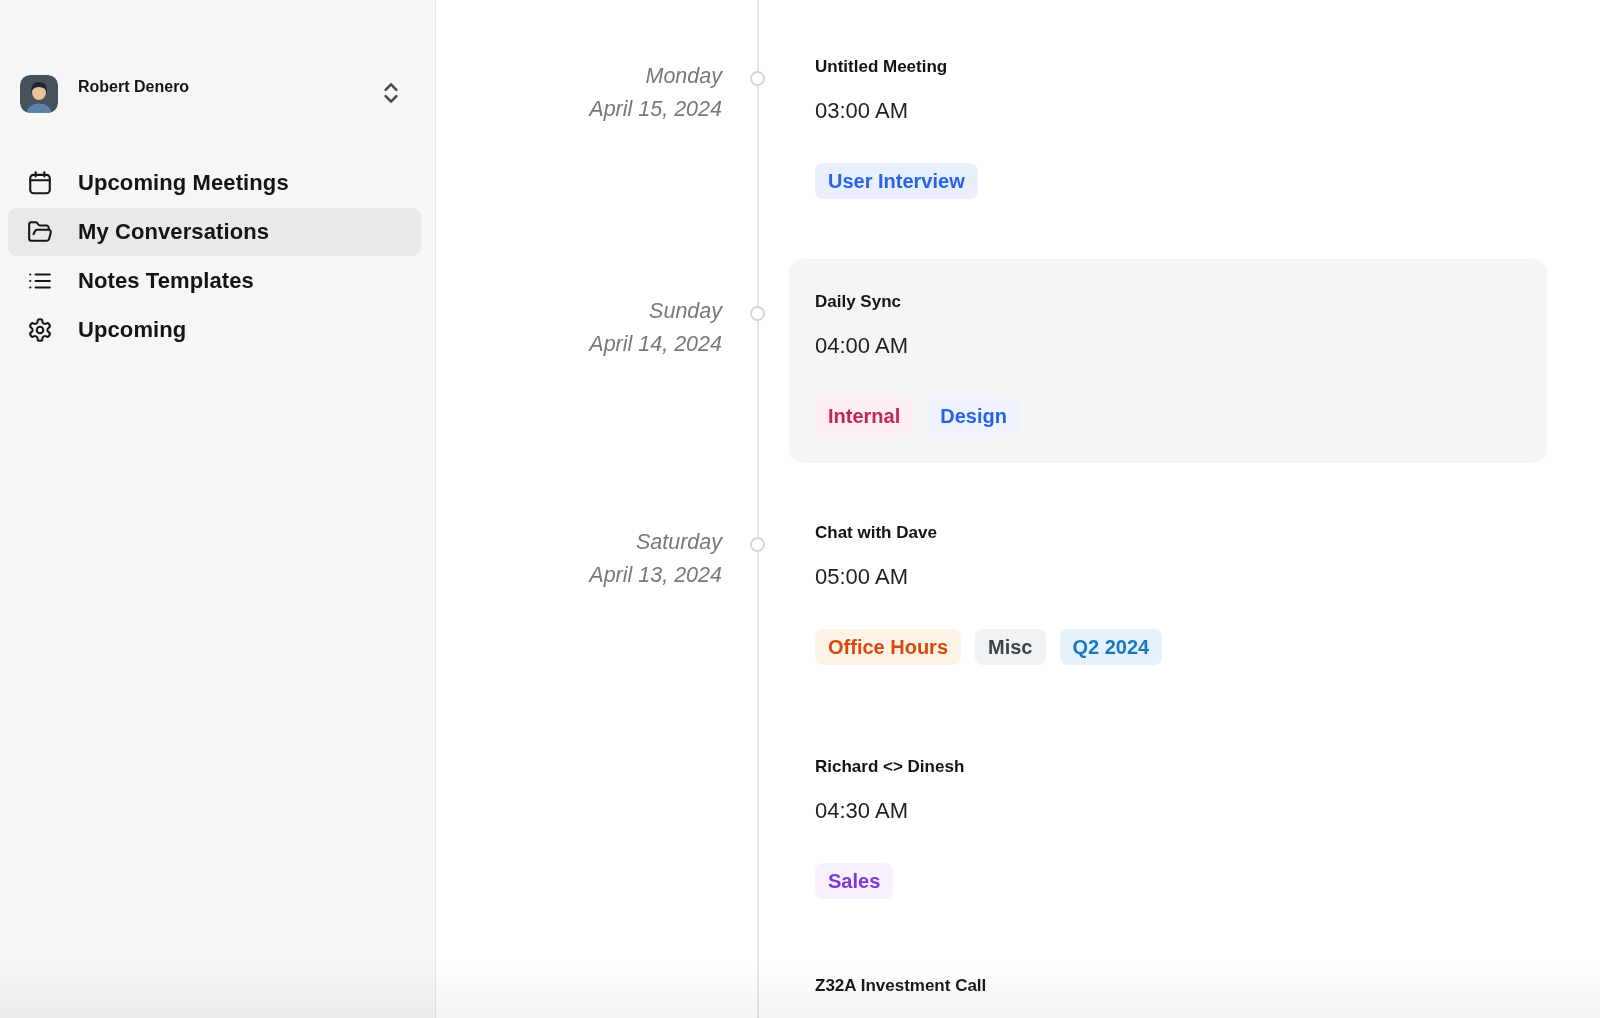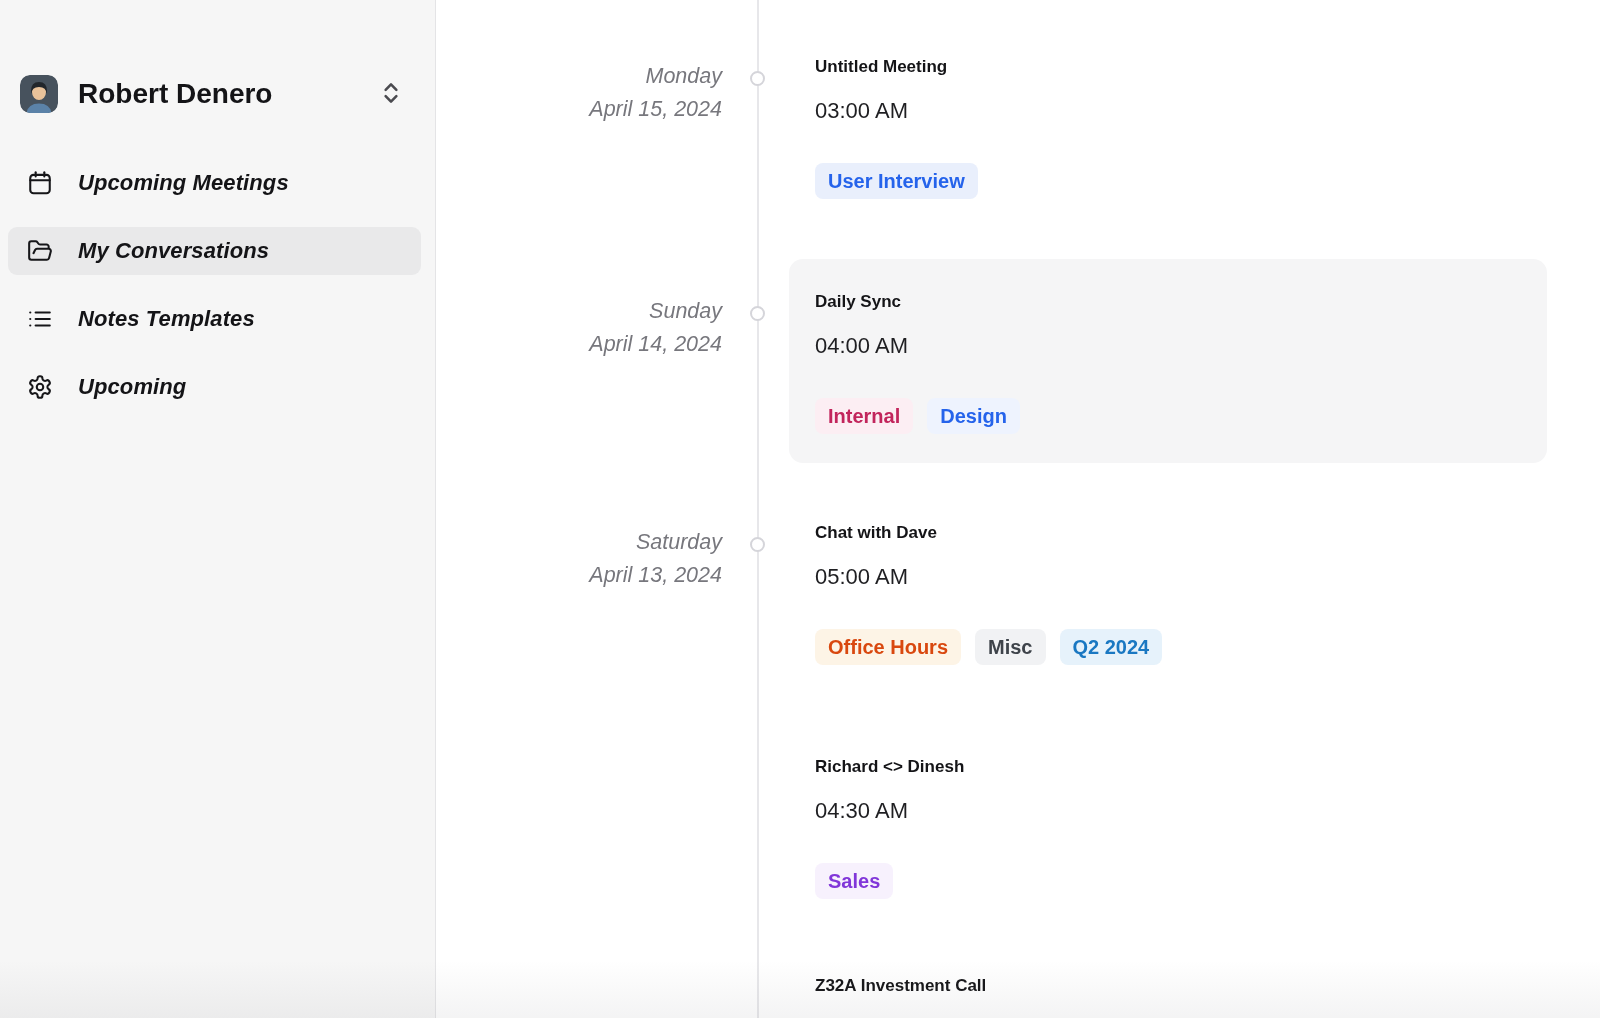--- a/index.html
+++ b/index.html
@@ -5,24 +5,24 @@
   * { margin:0; padding:0; box-sizing:border-box; }
   html,body { width:1600px; height:1018px; overflow:hidden; background:#ffffff;
               font-family:"Liberation Sans", sans-serif; -webkit-font-smoothing:antialiased; }
   .app { position:relative; width:1600px; height:1018px; display:flex; }
 
   
   .sidebar { position:relative; width:436px; height:100%; background:var(--sidebar_bg);
              border-right:1px solid var(--sidebar_border); flex:0 0 436px; }
   .profile { position:absolute; top:70px; left:0; width:100%; height:48px; cursor:pointer; }
   .avatar { position:absolute; left:20px; top:5px; width:38px; height:38px; border-radius:10px; overflow:hidden; }
-  .profile-name { position:absolute; left:78px; top:8px; font-size:28px; font-weight:700; color:var(--text_primary); }
+  .profile-name { position:absolute; left:78px; top:8px; font-size:16px; font-weight:700; color:var(--text_primary); }
   .profile-chevron { position:absolute; left:378px; top:8px; width:26px; height:30px; color:#4a4a4f; }
 
-  .nav { position:absolute; top:159px; left:8px; right:14px; display:flex; flex-direction:column; gap:20px;font-style:italic; }
+  .nav { position:absolute; top:159px; left:8px; right:14px; display:flex; flex-direction:column; gap:1px; }
   .nav-item { position:relative; height:48px; display:flex; align-items:center; padding-left:19px;
               border-radius:9px; cursor:pointer; }
   .nav-item.active { background:var(--active_item_bg); }
   .nav-icon { width:26px; height:26px; color:#161619; flex:0 0 26px; }
   .nav-label { margin-left:25px; font-size:22px; font-weight:600; color:var(--text_primary); letter-spacing:.1px; }
 
   
   .main { position:relative; flex:1; height:100%; background:#ffffff; }
   .timeline-line { position:absolute; left:321px; top:0; width:2px; height:100%; background:var(--timeline_line); }
 

